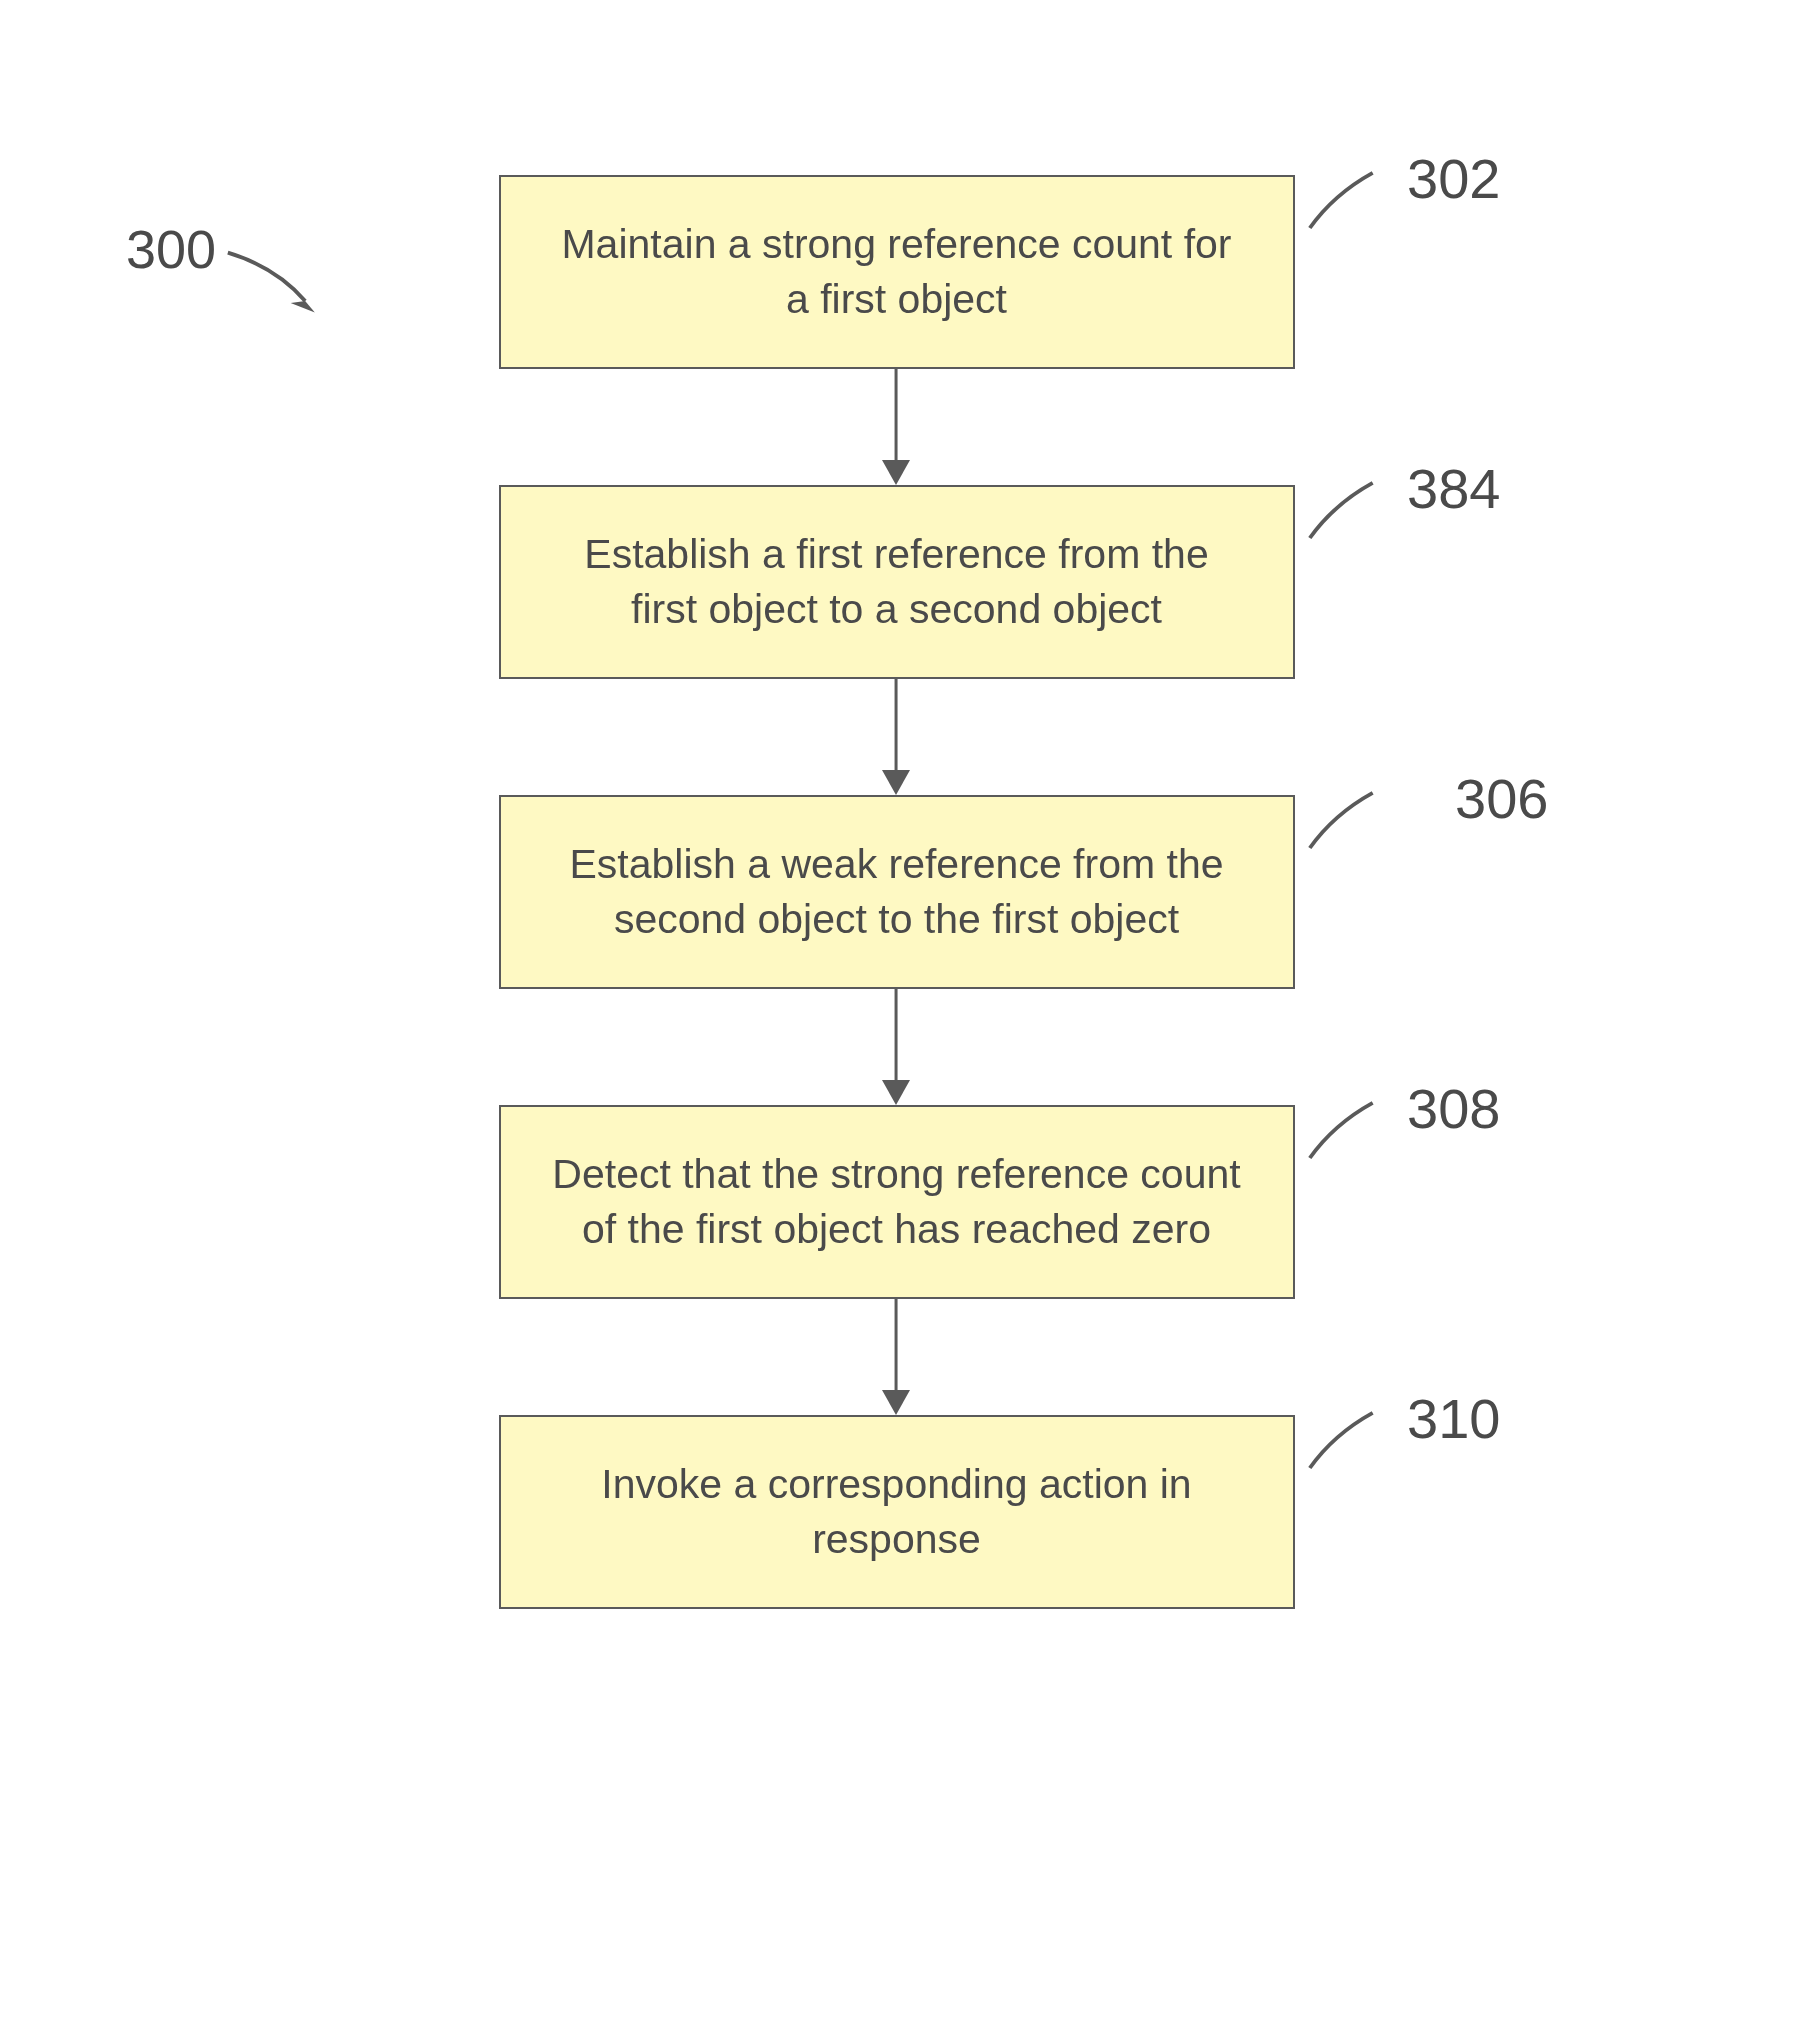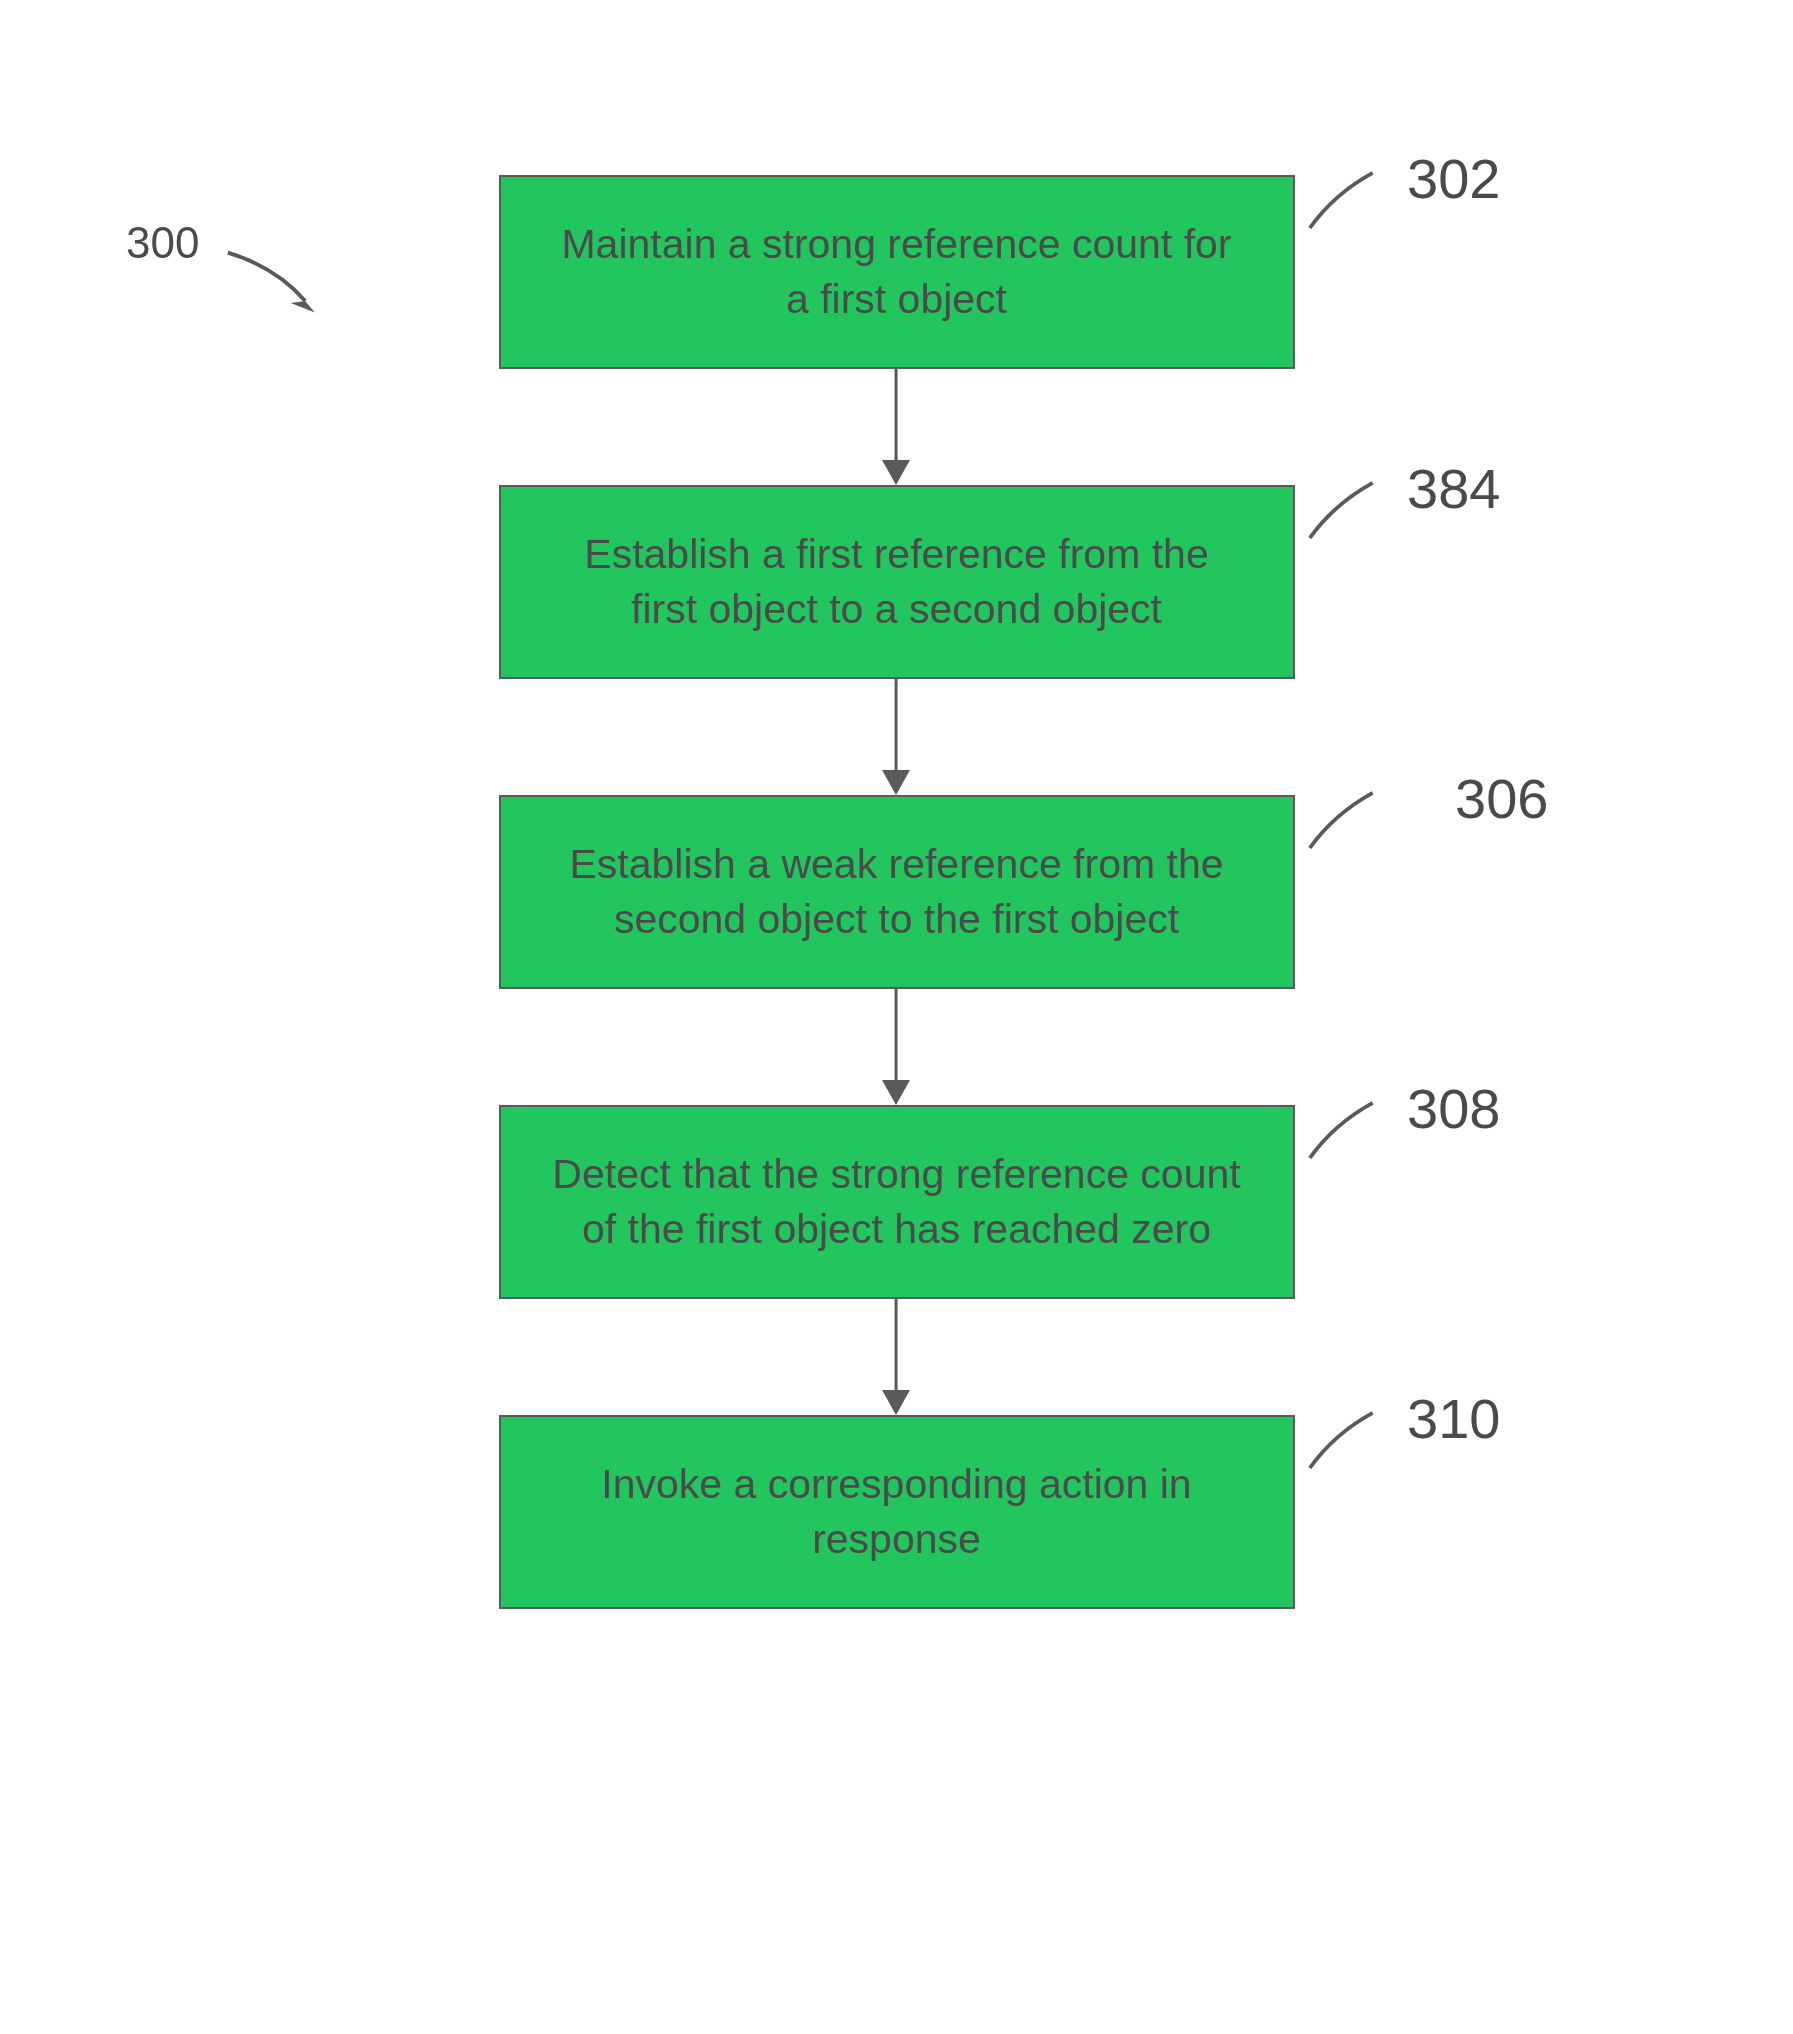--- a/index.html
+++ b/index.html
@@ -15,21 +15,21 @@
     position: relative;
     width: 1793px;
     height: 2035px;
   }
   .ref-arrow {
     position: absolute;
   }
   .ref-arrow svg { display: block; }
   .ref-label {
     position: absolute;
-    font-size: 44px;
+    font-size: 54px;
     font-weight: 400;
     color: #4a4a4a;
   }
   .flow {
     position: absolute;
     left: 0;
     width: 1793px;
     top: 175px;
     display: flex;
     flex-direction: column;
@@ -47,21 +47,21 @@
     min-height: 194px;
     border: 2.9px solid #5a5a5a;
     display: flex;
     align-items: center;
     justify-content: center;
     padding: 27px 49px;
     text-align: center;
     font-size: 41px;
     line-height: 1.35;
     color: #4a4a4a;
-    background: #22c55e;
+    background: #fef9c3;
   }
   .step-label {
     position: absolute;
     font-size: 56px;
     color: #4a4a4a;
   }
   .arrow-down {
     width: 2.9px;
     height: 116px;
     position: relative;

